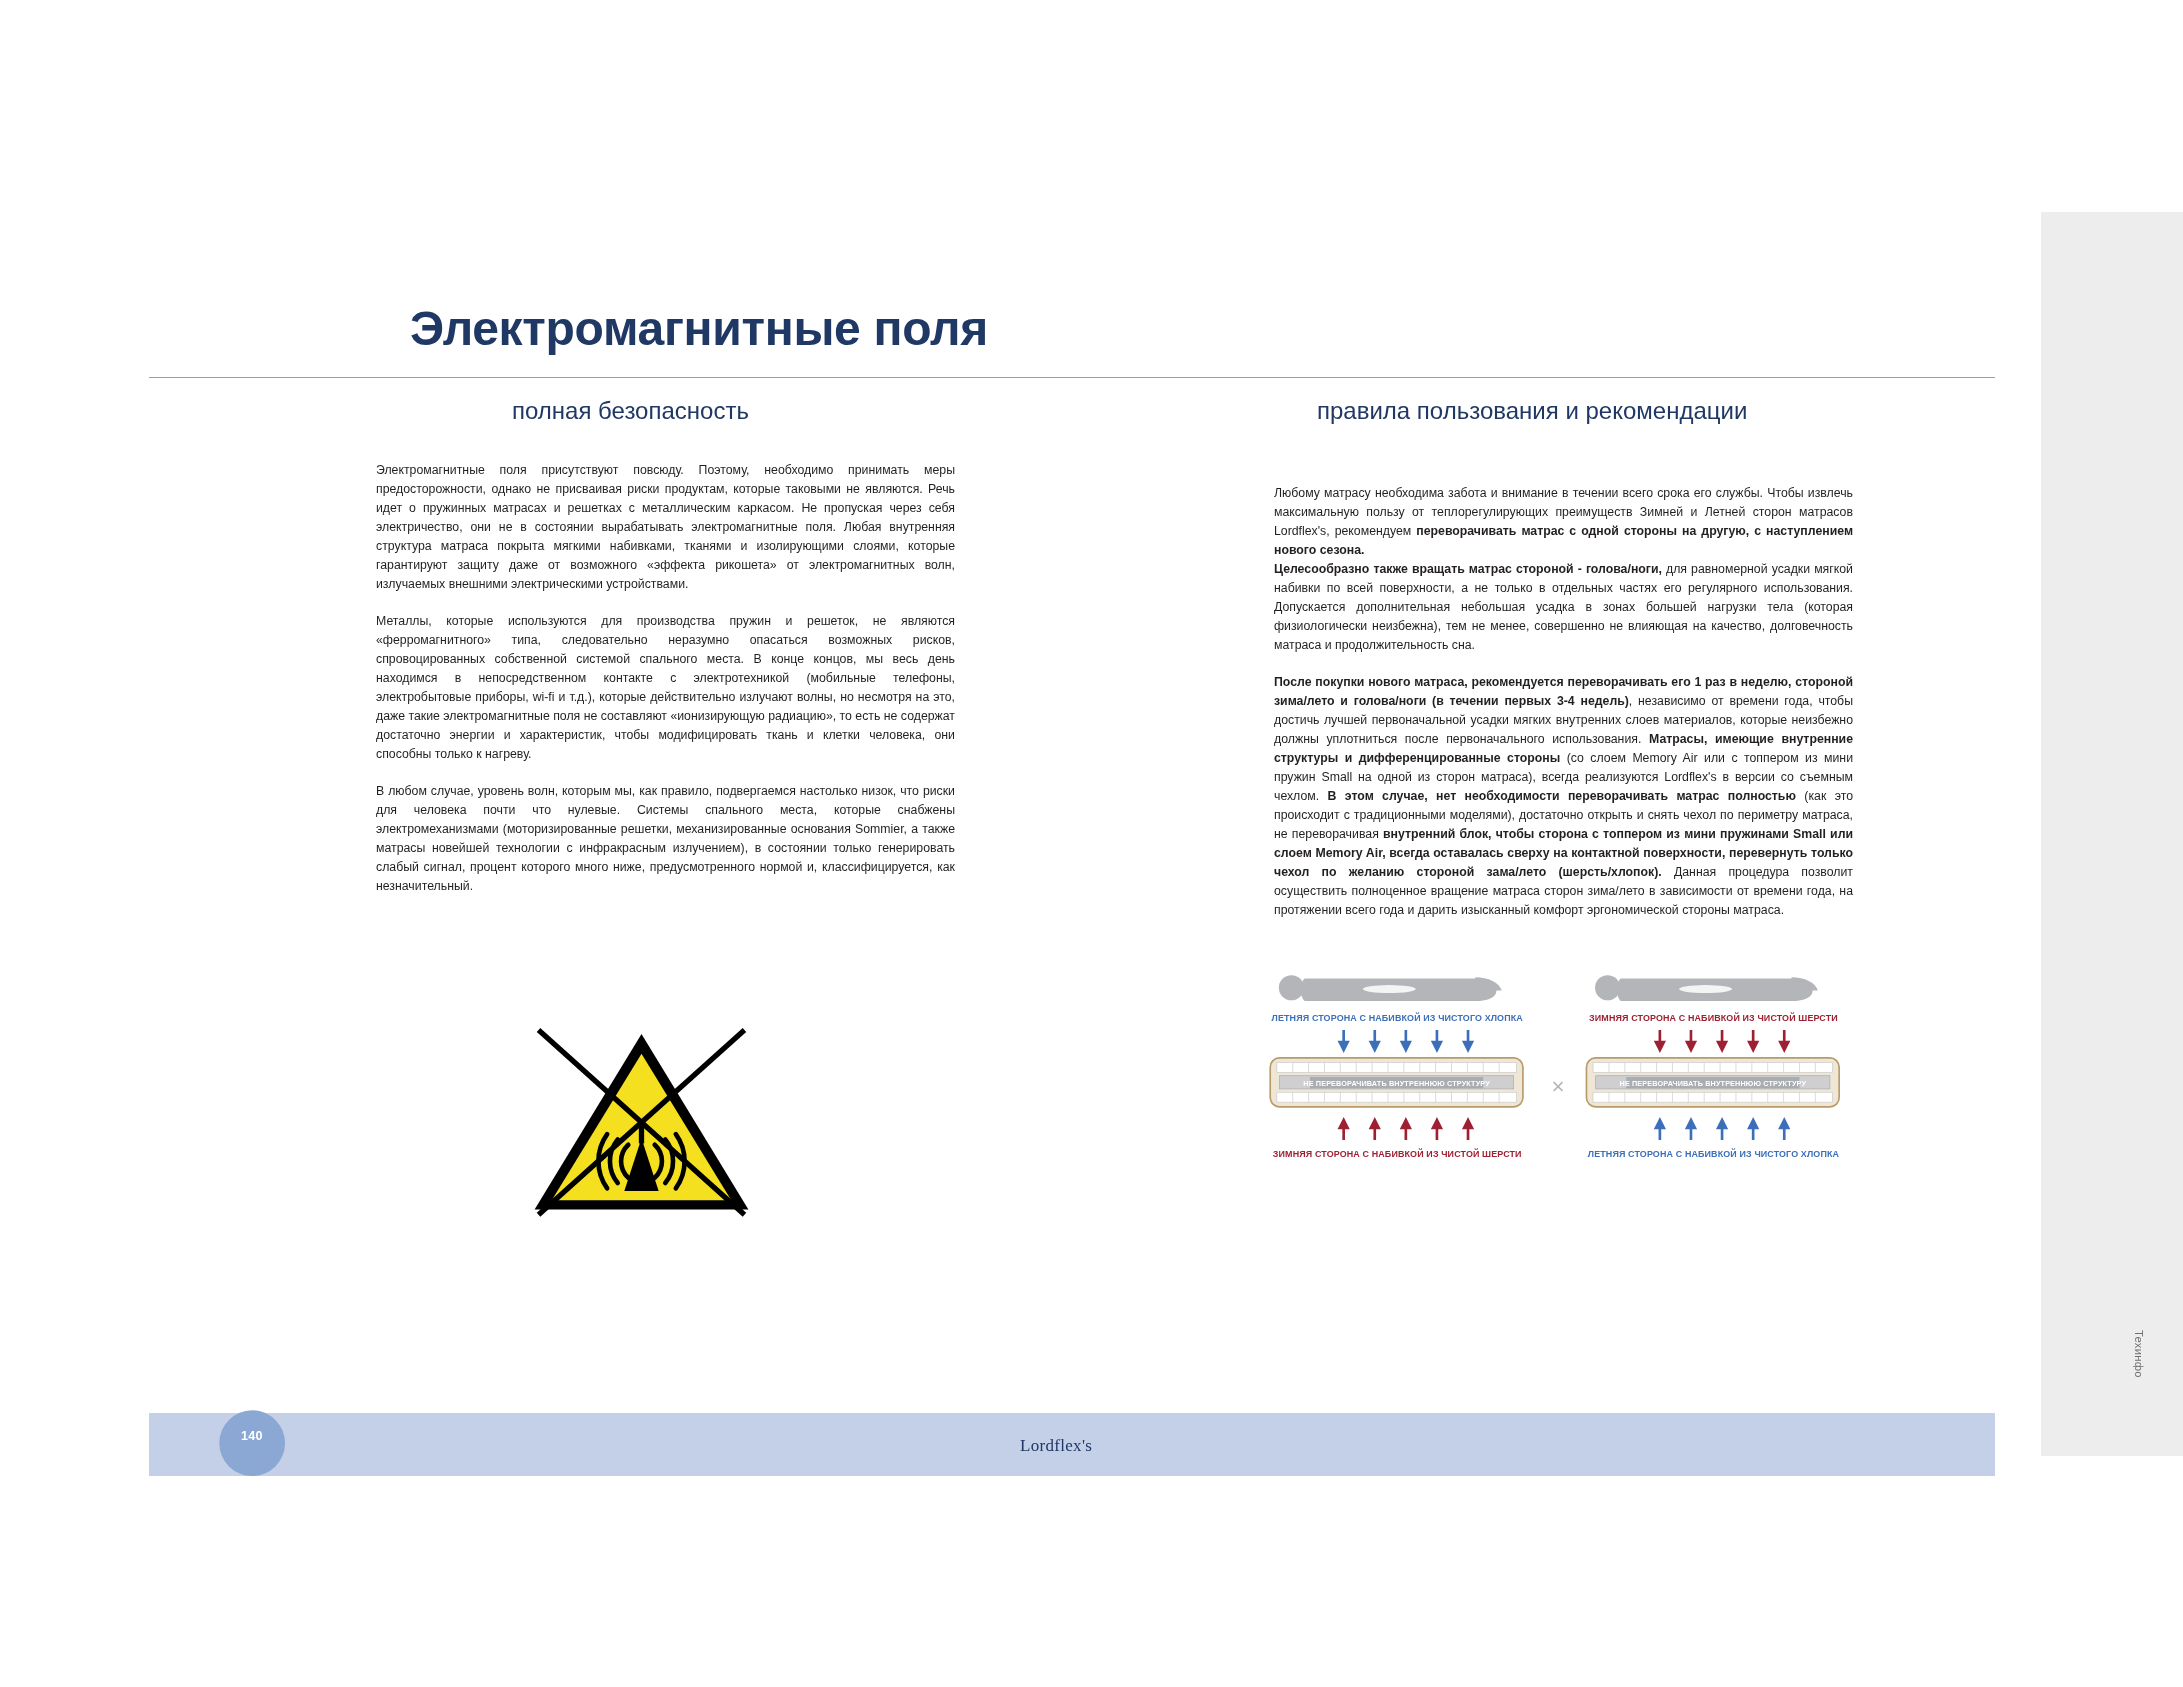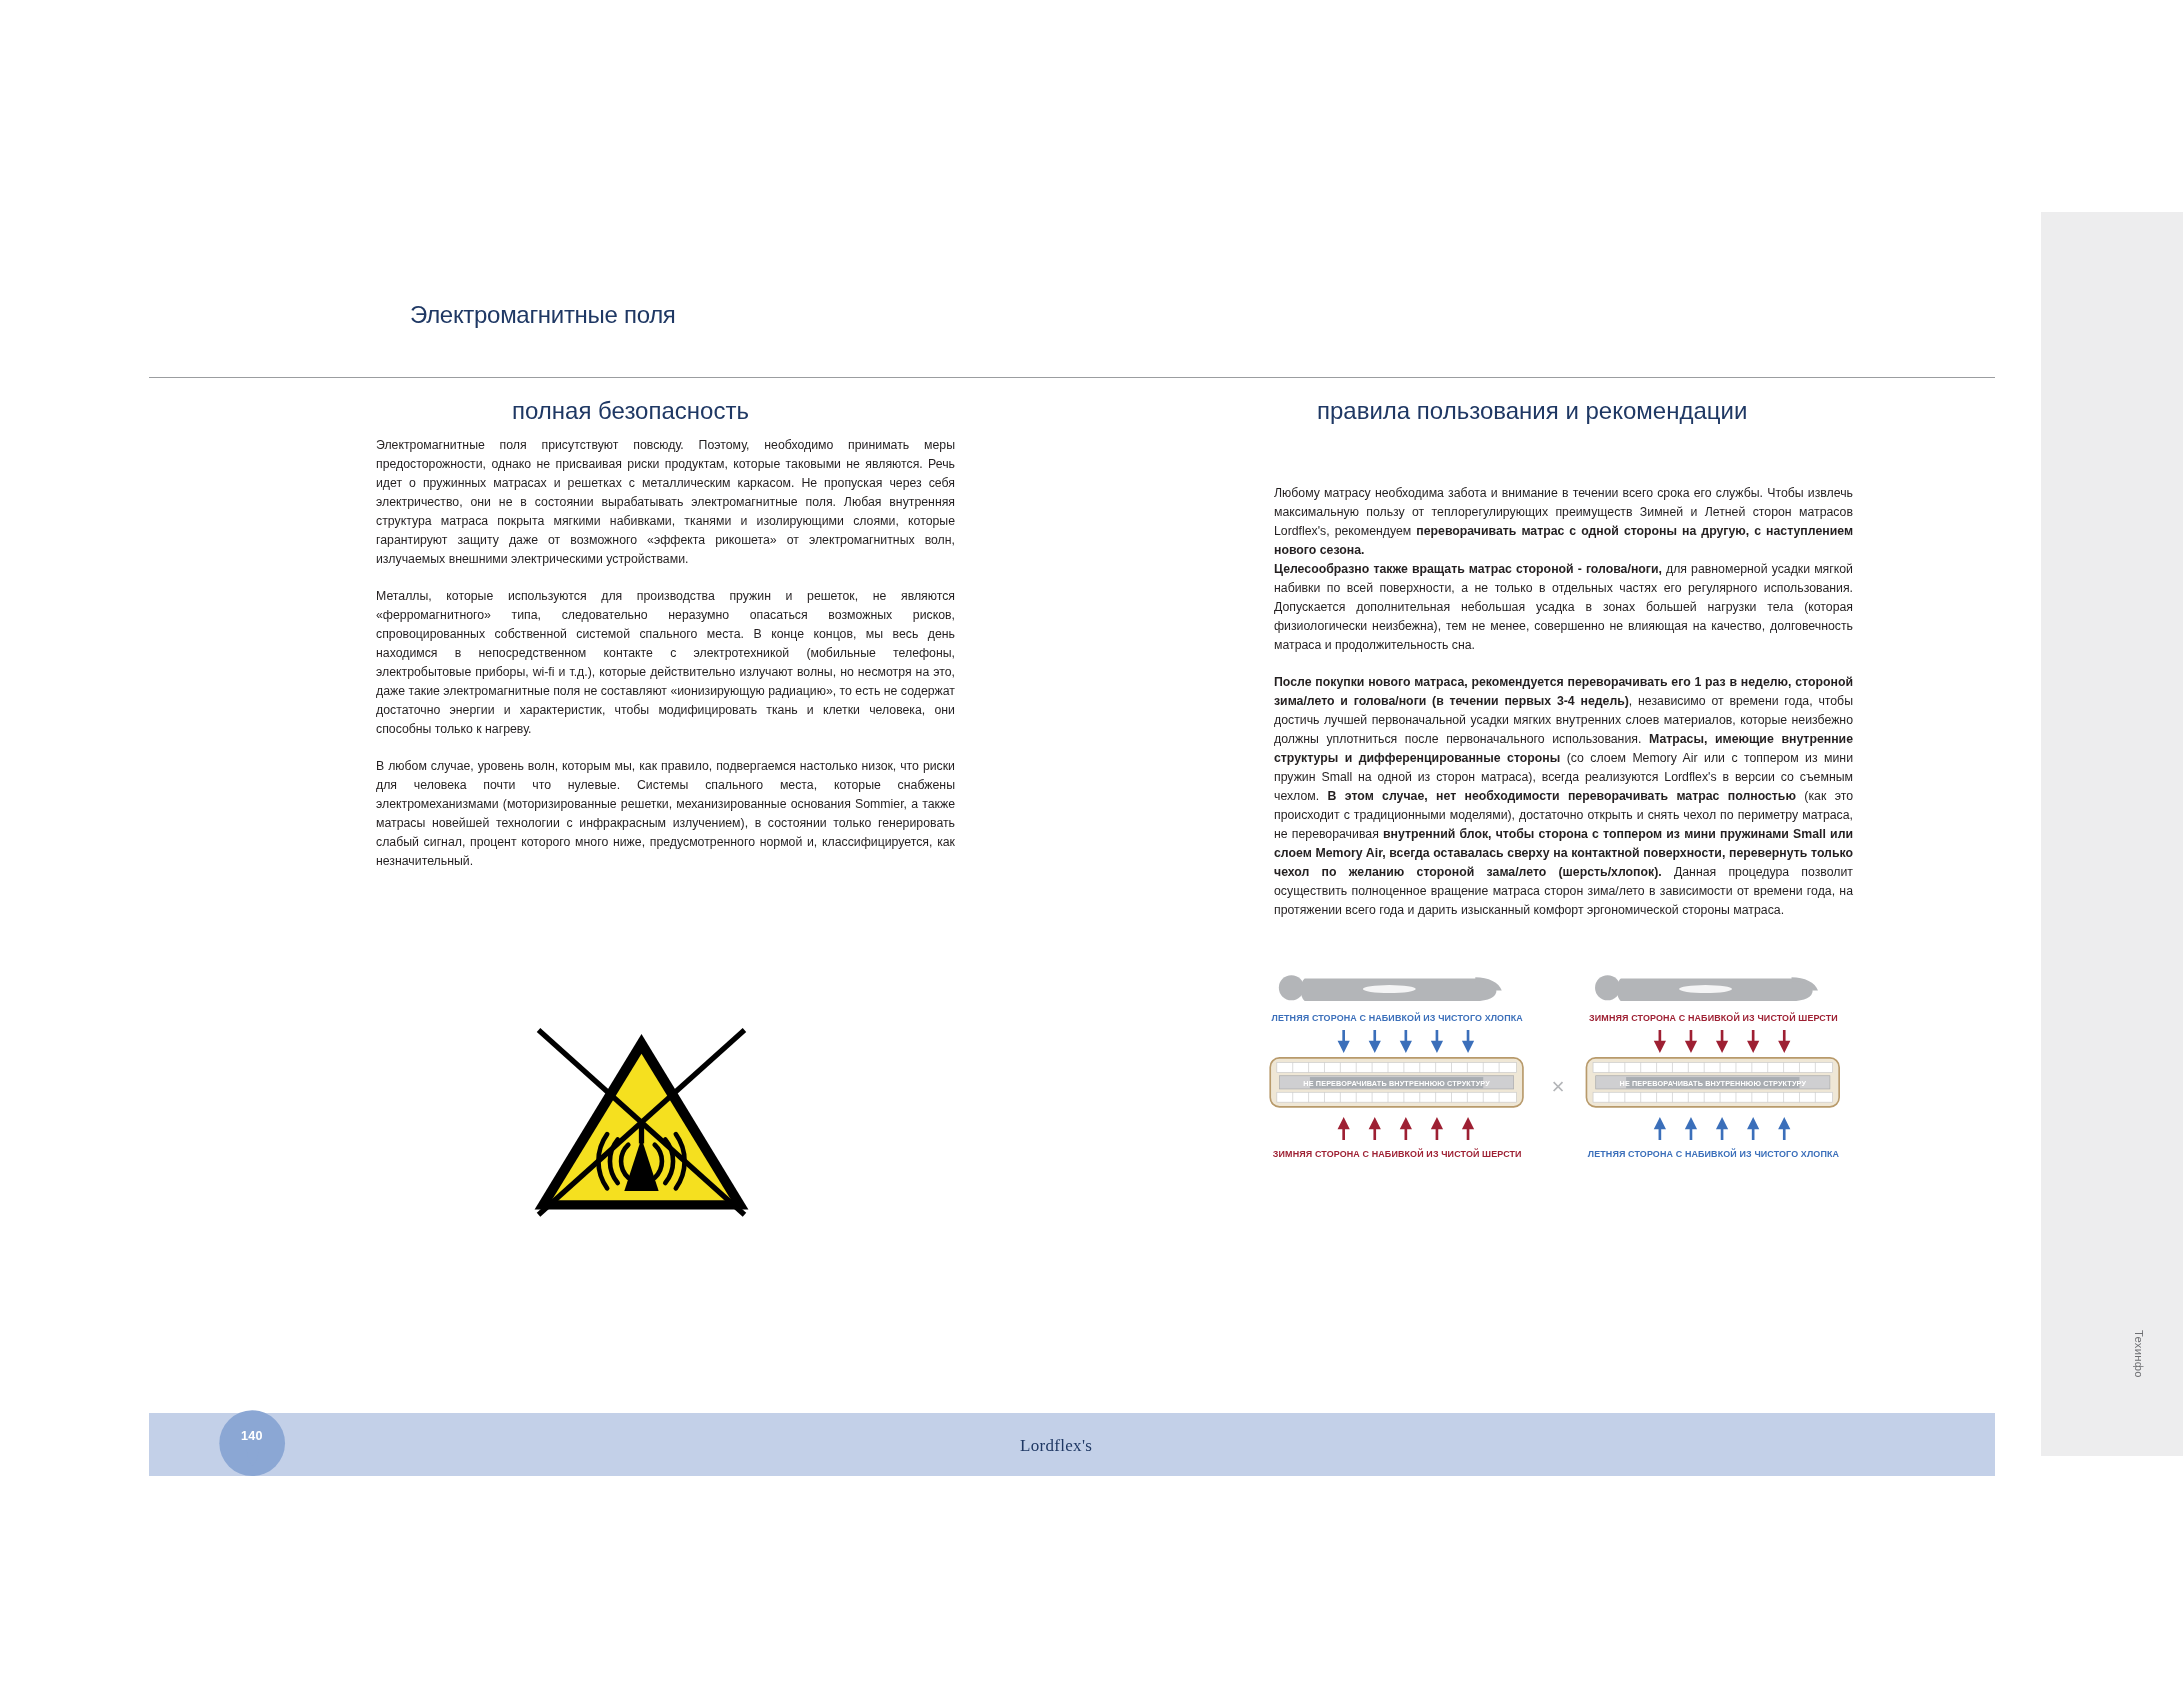--- a/index.html
+++ b/index.html
@@ -23,23 +23,23 @@
     position:absolute;
     right:38px; top:1330px;
     font-size:11.2px; color:#6d6e71;
     writing-mode:vertical-rl;
     letter-spacing:0.3px;
   }
 
   
   .title {
     position:absolute;
-    font-size:24px;
+    font-size:48px;
     color:#1f3864;
-    font-weight:400;
+    font-weight:700;
     letter-spacing:-0.3px;
     white-space:nowrap;
   }
   .title.left  { left:410px;  top:301px; }
   .title.right { left:1300px; top:301px; }
 
   .rule {
     position:absolute;
     left:149px; top:377px; width:1846px; height:1.3px;
     background:#9b9da0;
@@ -57,21 +57,21 @@
 
   
   .col {
     position:absolute;
     width:579px;
     font-size:12.3px;
     line-height:19px;
     color:#231f20;
     text-align:justify;
   }
-  .col.left  { left:376px;  top:436px; }
+  .col.left  { left:376px;  top:461px; }
   .col.right { left:1274px; top:484px; }
   .col p { margin:0 0 18px 0; }
   .col p:last-child { margin-bottom:0; }
   .col b { font-weight:bold; }
 
   
   .hazard {
     position:absolute;
     left:529px; top:1022px;
     width:225px; height:198px;

